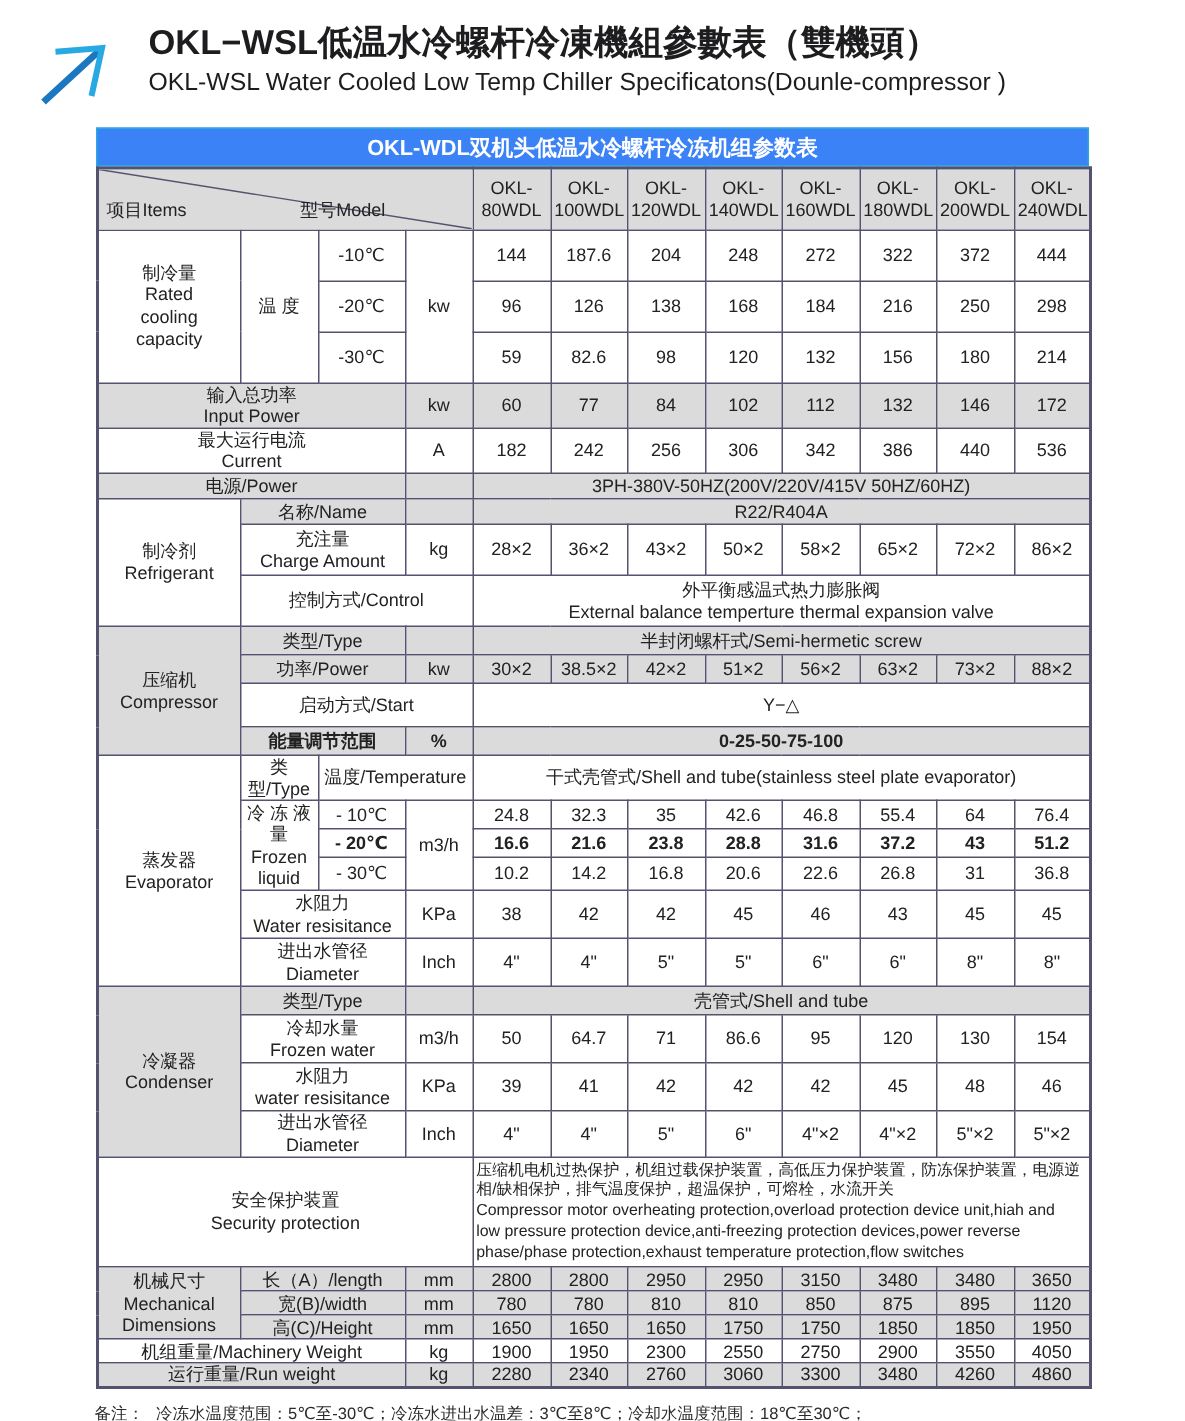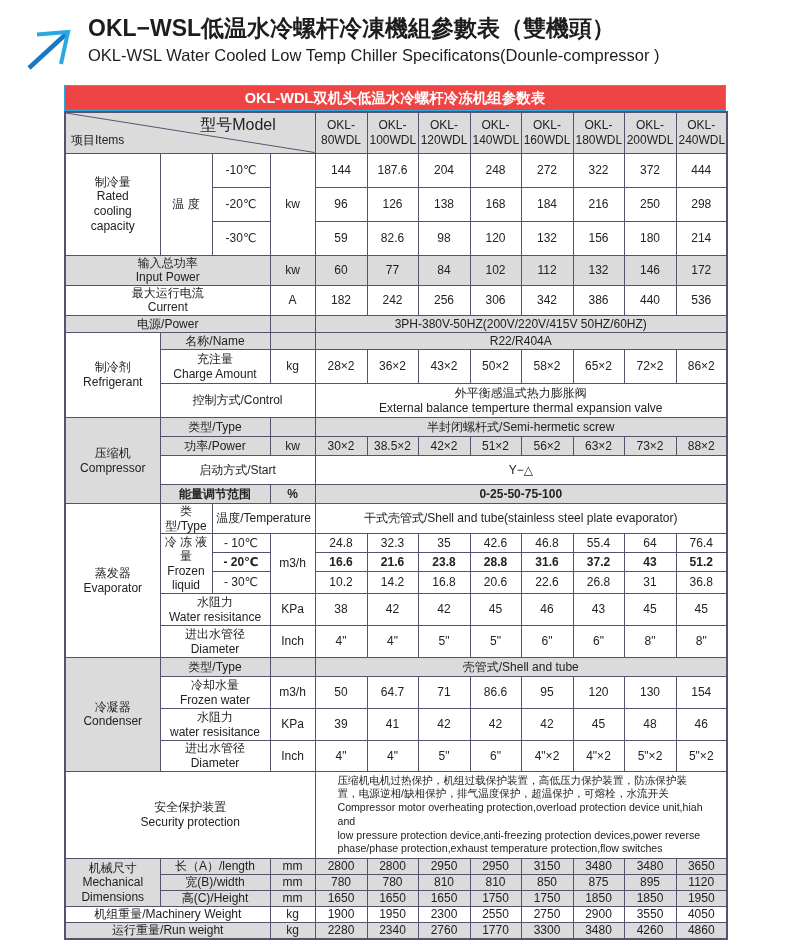--- a/index.html
+++ b/index.html
@@ -2,45 +2,45 @@
 <html><head>
 <meta charset="utf-8">
 <style>
   html,body{margin:0;padding:0;}
   body{
     width:790px;height:947px;background:#ffffff;
     font-family:"Liberation Sans","DejaVu Sans",sans-serif;
     color:#2a2a2a;position:relative;overflow:hidden;
   }
   
-  .doc-header{display:flex;align-items:flex-start;padding:14px 0 0 22px;}
+  .doc-header{display:flex;align-items:flex-start;padding:14px 0 0 22px;gap:11px;}
   .logo{width:56px;height:52px;flex:0 0 56px;margin-top:6px;}
   .titles{margin-left:10px;}
   .title-zh{font-size:23px;font-weight:bold;color:#1d1d1f;line-height:1.25;margin:0;}
   .title-en{font-size:16.5px;font-weight:normal;color:#1d1d1f;line-height:1.3;margin:2px 0 0 0;}
   
   .table-wrap{width:662px;margin:13px auto 0 auto;}
   .table-title{
-    background:#ef4444;color:#ffffff;text-align:center;
+    background:#3b82f6;color:#ffffff;text-align:center;
     font-size:14.5px;font-weight:bold;padding:3px 0 2px 0;
     border:1px solid #29a9e1;
   }
   table{border-collapse:collapse;table-layout:fixed;width:662px;border:2px solid #53536f;}
   td{
     border:1px solid #53536f;text-align:center;vertical-align:middle;
     font-size:12px;line-height:1.22;padding:0 2px;white-space:pre-wrap;
     color:#222;overflow:hidden;
   }
   td.gray{background:#dbdbdb;}
-  td.left{text-align:left;padding:2px 22px;}
+  td.left{text-align:left;padding:2px 2px;}
   td.small{font-size:10.6px;line-height:1.3;}
   td.diag{position:relative;padding:0;margin-left:26px;}
   td.diag svg{position:absolute;left:0;top:0;width:100%;height:100%;}
   .corner-items{position:absolute;left:5px;bottom:5px;font-size:12px;}
-  .corner-model{position:absolute;left:54%;top:2px;font-size:16px;}
+  .corner-model{position:absolute;left:54%;top:20px;font-size:12px;}
   
   .notes{display:flex;width:700px;margin:9px auto 0 63px;font-size:11px;color:#2a2a2a;}
   .notes-label{flex:0 0 auto;margin-right:8px;line-height:1.55;}
   .notes-lines{flex:1;}
   .notes-lines div{line-height:1.55;}
 </style>
 </head>
 <body>
 
 <div class="doc-header">
@@ -389,21 +389,21 @@
           <td>2900</td>
           <td>3550</td>
           <td>4050</td>
         </tr>
         <tr style="height: 16px;">
           <td colspan="3" class="gray">运行重量/Run weight</td>
           <td class="gray">kg</td>
           <td class="gray">2280</td>
           <td class="gray">2340</td>
           <td class="gray">2760</td>
-          <td class="gray">1770</td>
+          <td class="gray">3060</td>
           <td class="gray">3300</td>
           <td class="gray">3480</td>
           <td class="gray">4260</td>
           <td class="gray">4860</td>
         </tr>
       </tbody>
   </table>
 </div>
 
 <div class="notes">

